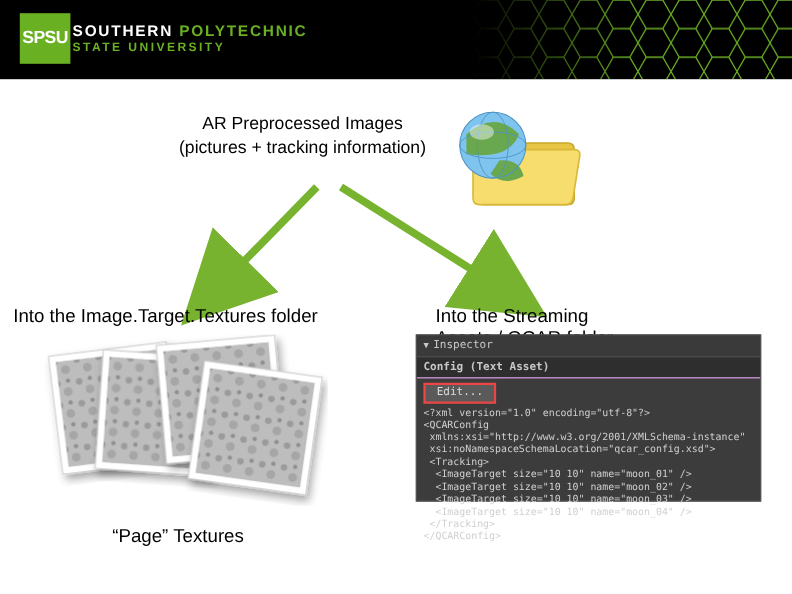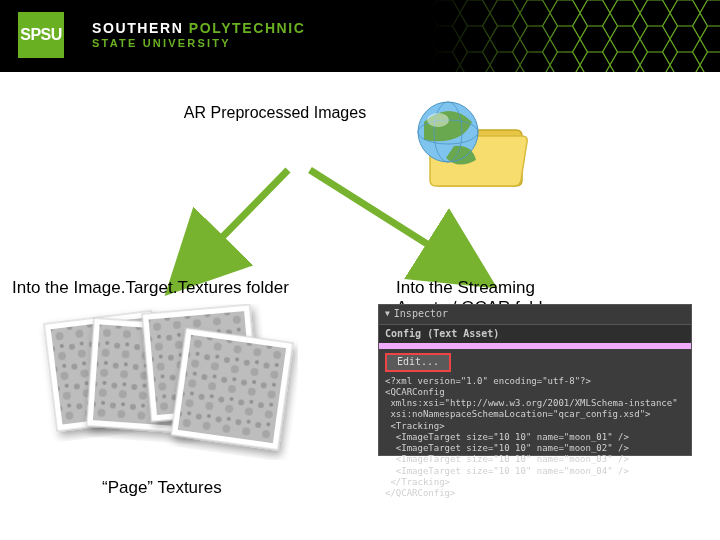--- a/index.html
+++ b/index.html
@@ -2,21 +2,21 @@
 <html><head>
 <meta charset="utf-8">
 <style>
   * { box-sizing: border-box; margin: 0; padding: 0; }
   html, body { width: 720px; height: 540px; font-family: Arial, Helvetica, sans-serif; background: #fff; overflow: hidden; }
 
   
   .header { width: 100%; height: 72px; background: #000; position: relative; }
   .hex-strip { position: absolute; right: 0; top: 0; width: 290px; height: 72px; }
   .hex-strip svg { width: 100%; height: 100%; display: block; }
-  .logo { position: absolute; left: 18px; top: 12px; display: flex; align-items: center; gap: 28px; }
+  .logo { position: absolute; left: 18px; top: 12px; display: flex; align-items: center; gap: 2px; }
   .logo-badge { width: 46px; height: 46px; background: #6ab023; display: flex; align-items: center; justify-content: center; color: #fff; font-weight: 800; font-size: 16px; letter-spacing: -0.5px; }
   .logo-text { line-height: 1.02; }
   .logo-line1 { font-size: 14px; font-weight: 800; color: #fff; letter-spacing: 1.6px; }
   .logo-line1 .half-green { color: #6ab023; }
   .logo-line2 { font-size: 11px; font-weight: 700; color: #6ab023; letter-spacing: 2.2px; margin-top: 2px; }
 
   
   .content { position: relative; width: 576px; height: 468px; }
 
   .top-caption { position: absolute; top: 30px; left: 150px; width: 250px; text-align: center; font-size: 16px; color: #000; line-height: 1.35; }
@@ -27,21 +27,21 @@
   .arrow svg { overflow: visible; }
 
   .col-title { font-size: 17px; color: #000; }
   .col-title.left  { position: absolute; top: 206px; left: 12px; }
   .col-title.right { position: absolute; top: 206px; left: 368px; margin-left: 28px; }
 
   .page-textures { position: absolute; top: 232px; left: 36px; width: 262px; height: 156px; }
   .xml-panel { position: absolute; top: 232px; left: 378px; width: 314px; height: 152px; background: #3c3c3c; border: 1px solid #555; font-family: Menlo, Consolas, monospace; color: #c8c8c8; font-size: 9.5px; line-height: 1.25; }
   .xml-panel .ins-head { background: #3a3a3a; border-bottom: 1px solid #555; padding: 3px 6px; font-size: 10px; display:flex; align-items:center; gap:4px;}
   .xml-panel .ins-head .arrow-dn { font-size:8px; }
-  .xml-panel .ins-title { background: #2e2e2e; border-bottom: 6px solid #f0abfc; padding: 3px 6px; font-size: 10px; font-weight: 700; }
+  .xml-panel .ins-title { background: #2e2e2e; border-bottom: 1px solid #f0abfc; padding: 3px 6px; font-size: 10px; font-weight: 700; }
   .xml-panel .edit-btn { margin: 4px 6px 2px; padding: 1px 10px; background: #5a5a5a; border: 2px solid #ef4444; display: inline-block; font-size: 10px; color: #ddd; }
   .xml-panel .xml-body { padding: 2px 6px 5px; white-space: pre; color: #d0d0d0; font-size: 9px; }
 
   .bottom-caption { font-size: 17px; color: #000; }
   .bottom-caption.left  { position: absolute; top: 406px; left: 102px; }
   .bottom-caption.right { position: absolute; top: 406px; left: 422px; }
 </style>
 </head>
 <body>
 
@@ -69,20 +69,21 @@
       </div>
       <div class="logo-line2">STATE UNIVERSITY</div>
     </div>
   </div>
 </div>
 
 <div class="content">
 
   <div class="top-caption">
     <div>AR Preprocessed Images</div>
+    <div>(pictures + tracking information)</div>
   </div>
 
   <div class="globe-folder">
     <svg viewBox="0 0 120 100">
 
       <path d="M30 30 h28 l8 8 h40 q6 0 6 6 v44 q0 6 -6 6 h-76 q-6 0 -6 -6 v-52 q0 -6 6 -6 z" fill="#e7c646" stroke="#c7a825" stroke-width="1.5"></path>
 
       <path d="M26 44 h86 q6 0 5 6 l-6 38 q-1 6 -7 6 h-78 q-6 0 -6 -6 v-38 q0 -6 6 -6 z" fill="#f6dd6d" stroke="#d8b93a" stroke-width="1.5"></path>
 
       <circle cx="38" cy="40" r="30" fill="#7fc4ef"></circle>

